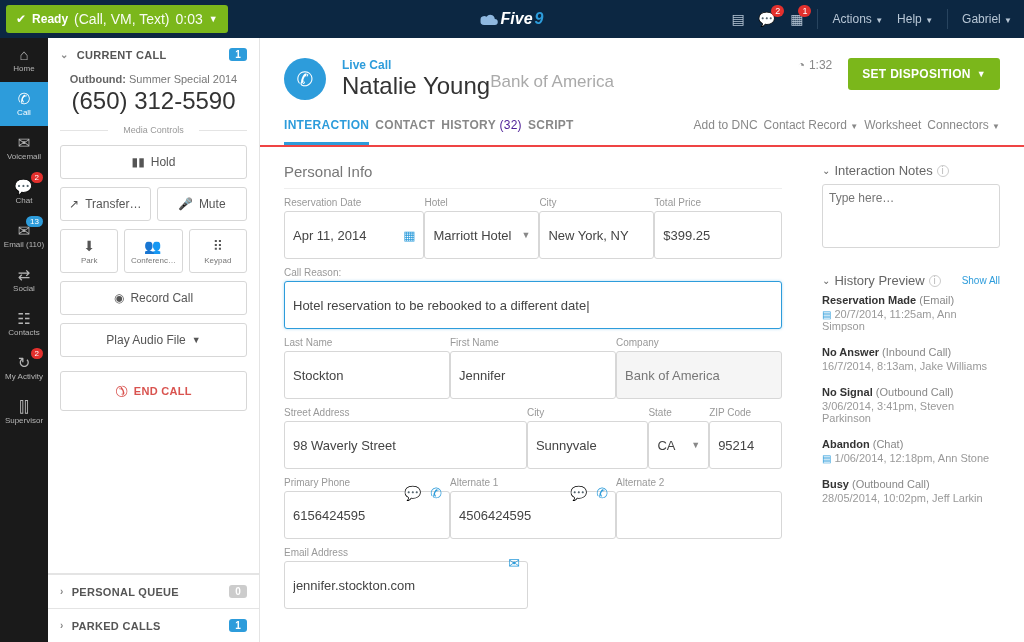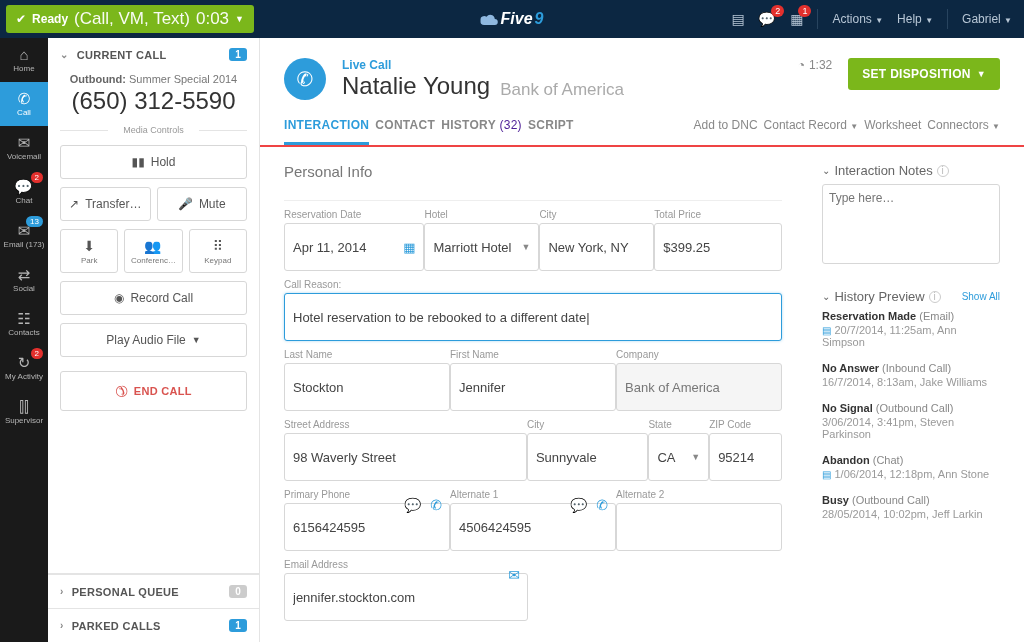--- a/index.html
+++ b/index.html
@@ -1,21 +1,21 @@
 <!DOCTYPE html>
 <html><head>
 <meta charset="utf-8">
 <style>
 * { box-sizing: border-box; margin: 0; padding: 0; font-family: -apple-system, "Segoe UI", Arial, sans-serif; }
 body { width: 1024px; height: 642px; background: #f5f5f5; overflow: hidden; font-size: 13px; color: #333; }
 
 
 .topbar { height: 38px; background: #0c2742; display: flex; align-items: center; color: #fff; }
 .status-pill { background: #7bb71b; color: #fff; height: 28px; display: flex; align-items: center; gap: 6px; padding: 0 10px; border-radius: 3px; margin-left: 6px; font-size: 12px; }
-.status-pill .small { font-size: 17px; opacity: .95; text-align: right; }
+.status-pill .small { font-size: 14px; opacity: .95; text-align: right; }
 .status-pill .chev { font-size: 9px; }
 .logo { position: absolute; left: 50%; transform: translateX(-50%); display: flex; align-items: center; gap: 2px; font-style: italic; font-weight: 700; font-size: 16px; }
 .logo svg { width: 18px; height: 18px; }
 .top-right { margin-left: auto; display: flex; align-items: center; gap: 14px; padding-right: 12px; font-size: 12px; color: #b8c7d6; }
 .top-right .sep { width: 1px; height: 20px; background: #28445f; }
 .top-right .ic { position: relative; font-size: 14px; color: #b8c7d6; }
 .top-right .badge { position: absolute; top: -6px; right: -8px; background: #e3302d; color: #fff; font-size: 9px; border-radius: 8px; padding: 0 4px; line-height: 12px; }
 .top-right a { color: #b8c7d6; text-decoration: none; }
 
 
@@ -51,34 +51,34 @@
 .btn.end .ic { color: #d9534f; transform: rotate(135deg); font-size: 15px; }
 .cp-space { height: 14px; }
 .cp-bottom { margin-top: auto; border-top: 1px solid #e4e4e4; }
 
 
 .main { position: absolute; left: 260px; right: 0; top: 38px; bottom: 0; background: #fff; display: flex; flex-direction: column; }
 .m-head { padding: 20px 24px 0; display: flex; align-items: flex-start; gap: 16px; }
 .m-avatar { width: 42px; height: 42px; border-radius: 50%; background: #2d9cdb; display: flex; align-items: center; justify-content: center; color: #fff; font-size: 20px; }
 .m-nameblock { flex: 1; }
 .m-live { color: #2d9cdb; font-size: 12px; font-weight: 600; }
-.m-name { font-size: 24px; color: #333; display: flex; align-items: flex-end; gap: 10px; }
+.m-name { font-size: 24px; color: #333; display: flex; align-items: flex-start; }
 .m-company { font-size: 17px; color: #aaa; font-weight: 400; }
 .m-timer { color: #888; font-size: 12px; display: flex; align-items: center; gap: 4px; }
 .btn-disp { background: #7bb71b; color: #fff; border: none; border-radius: 3px; padding: 9px 14px; font-size: 12px; font-weight: 700; letter-spacing: .3px; display: flex; align-items: center; gap: 6px; cursor: pointer; }
 .m-tabs { display: flex; gap: 6px; padding: 18px 24px 0; border-bottom: 2px solid #ef4444; font-size: 12px; }
 .m-tab { padding-bottom: 10px; color: #888; cursor: pointer; font-weight: 600; letter-spacing: .3px; }
 .m-tab.active { color: #2d9cdb; border-bottom: 3px solid #2d9cdb; }
 .m-tab .n { color: #4c1d95; font-weight: 400; }
 .m-tabs .spacer { flex: 1; }
 .m-tabs .link { color: #888; font-weight: 400; padding-bottom: 10px; cursor: pointer; font-size: 12px; }
 
 .m-body { flex: 1; display: flex; padding: 16px 24px; overflow: auto; gap: 40px; }
 .form-col { flex: 1; min-width: 0; }
-.section-title { font-size: 15px; color: #777; margin-bottom: 4px; border-bottom: 1px solid #eee; padding-bottom: 20px; }
+.section-title { font-size: 15px; color: #777; margin-bottom: 4px; border-bottom: 1px solid #eee; padding-bottom: 8px; }
 .form-row { display: flex; margin-top: 8px; }
 .field { flex: 1; display: flex; flex-direction: column; }
 .field label { font-size: 10px; color: #999; margin-bottom: 3px; }
 .field input, .field .select, .field textarea { height: 48px; border: 1px solid #d7d7d7; border-radius: 3px; padding: 0 8px; font-size: 13px; color: #444; width: 100%; background:#fff; }
 .field .select { display: flex; align-items: center; justify-content: space-between; }
 .field .select .chev { font-size: 9px; color: #888; }
 .field.readonly input { background: #f5f5f5; color: #777; }
 .field.highlight input { border-color: #2d9cdb; box-shadow: 0 0 3px rgba(45,156,219,.4); }
 .with-ic { position: relative; }
 .with-ic input { padding-right: 50px; }
@@ -139,21 +139,21 @@
       <span>Voicemail</span>
     </div>
   <div class="item">
       <span class="badge">2</span>
       <span class="ic">💬</span>
       <span>Chat</span>
     </div>
   <div class="item">
       <span class="badge blue">13</span>
       <span class="ic">✉</span>
-      <span>Email (173)</span>
+      <span>Email (110)</span>
     </div>
   <div class="item">
       <span class="ic">⇄</span>
       <span>Social</span>
     </div>
   <div class="item">
       <span class="ic">☷</span>
       <span>Contacts</span>
     </div>
   <div class="item">
@@ -369,21 +369,21 @@
           </div>
       </div>
     </div>
 
     <div class="right-col">
       <div class="r-title">
           <span class="chev">⌄</span>
           <span>Interaction Notes</span>
           <span class="info">i</span>
         </div>
-      <textarea style="width: 100%; height: 80px; border: 1px solid rgb(215, 215, 215); border-radius: 3px; padding: 6px; font-size: 12px; resize: none;" placeholder="Type here…"></textarea>
+      <textarea style="width: 100%; height: 64px; border: 1px solid rgb(215, 215, 215); border-radius: 3px; padding: 6px; font-size: 12px; resize: none;" placeholder="Type here…"></textarea>
 
       <div class="r-title" style="margin-top:22px">
         <span class="chev">⌄</span>
           <span>History Preview</span>
           <span class="info">i</span>
         <span class="showall">Show All</span>
       </div>
       <div id="hist">
           <div class="hist-item"><span class="t">Reservation Made</span> <span class="type">(Email)</span>
     <div class="sub"><span class="ic">▤</span>20/7/2014, 11:25am, Ann Simpson</div></div>

